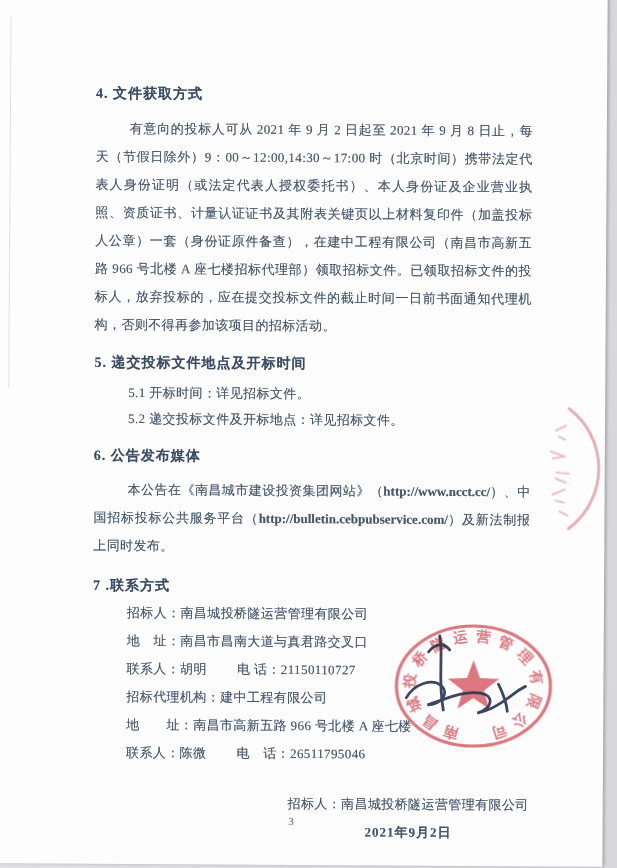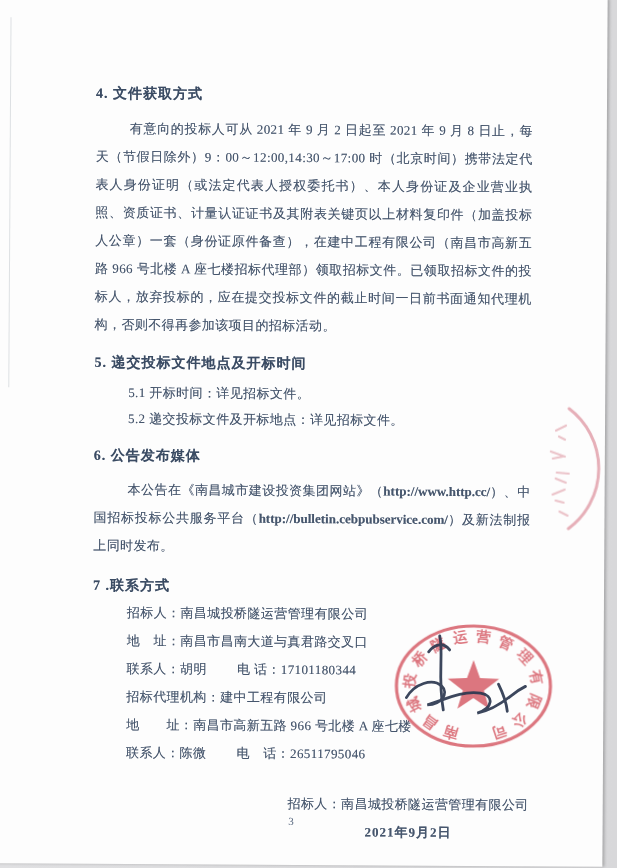--- a/index.html
+++ b/index.html
@@ -35,26 +35,26 @@
     <div class="content">
 
       <div class="hd h4">4. 文件获取方式</div>
       <p class="para">有意向的投标人可从 2021 年 9 月 2 日起至 2021 年 9 月 8 日止，每天（节假日除外）9：00～12:00,14:30～17:00 时（北京时间）携带法定代表人身份证明（或法定代表人授权委托书）、本人身份证及企业营业执照、资质证书、计量认证证书及其附表关键页以上材料复印件（加盖投标人公章）一套（身份证原件备查），在建中工程有限公司（南昌市高新五路 966 号北楼 A 座七楼招标代理部）领取招标文件。已领取招标文件的投标人，放弃投标的，应在提交投标文件的截止时间一日前书面通知代理机构，否则不得再参加该项目的招标活动。</p>
 
       <div class="hd h5">5. 递交投标文件地点及开标时间</div>
       <div class="sub">5.1 开标时间：详见招标文件。</div>
       <div class="sub">5.2 递交投标文件及开标地点：详见招标文件。</div>
 
       <div class="hd h6">6. 公告发布媒体</div>
-      <p class="para"><span>本公告在《南昌城市建设投资集团网站》（</span><span class="url">http://www.http.cc/</span><span>）、中国招标投标公共服务平台（</span><span class="url">http://bulletin.cebpubservice.com/</span><span>）及新法制报上同时发布。</span></p>
+      <p class="para"><span>本公告在《南昌城市建设投资集团网站》（</span><span class="url">http://www.ncct.cc/</span><span>）、中国招标投标公共服务平台（</span><span class="url">http://bulletin.cebpubservice.com/</span><span>）及新法制报上同时发布。</span></p>
 
       <div class="hd h7">7 .联系方式</div>
       <div class="crow"><span class="l">招标人：南昌城投桥隧运营管理有限公司</span><span></span></div>
       <div class="crow"><span class="l">地　址：南昌市昌南大道与真君路交叉口</span><span></span></div>
-      <div class="crow"><span class="l">联系人：胡明</span><span>电 话：17101180344</span></div>
+      <div class="crow"><span class="l">联系人：胡明</span><span>电 话：21150110727</span></div>
       <div class="crow"><span class="l">招标代理机构：建中工程有限公司</span><span></span></div>
       <div class="crow"><span class="l">地　　址：南昌市高新五路 966 号北楼 A 座七楼</span><span></span></div>
       <div class="crow"><span class="l">联系人：陈微</span><span>电　话：26511795046</span></div>
 
       <div class="signoff">
         <div class="signoff-inner">
           <div>招标人：南昌城投桥隧运营管理有限公司</div>
           <div class="signoff-date">2021年9月2日</div>
         </div>
       </div>

